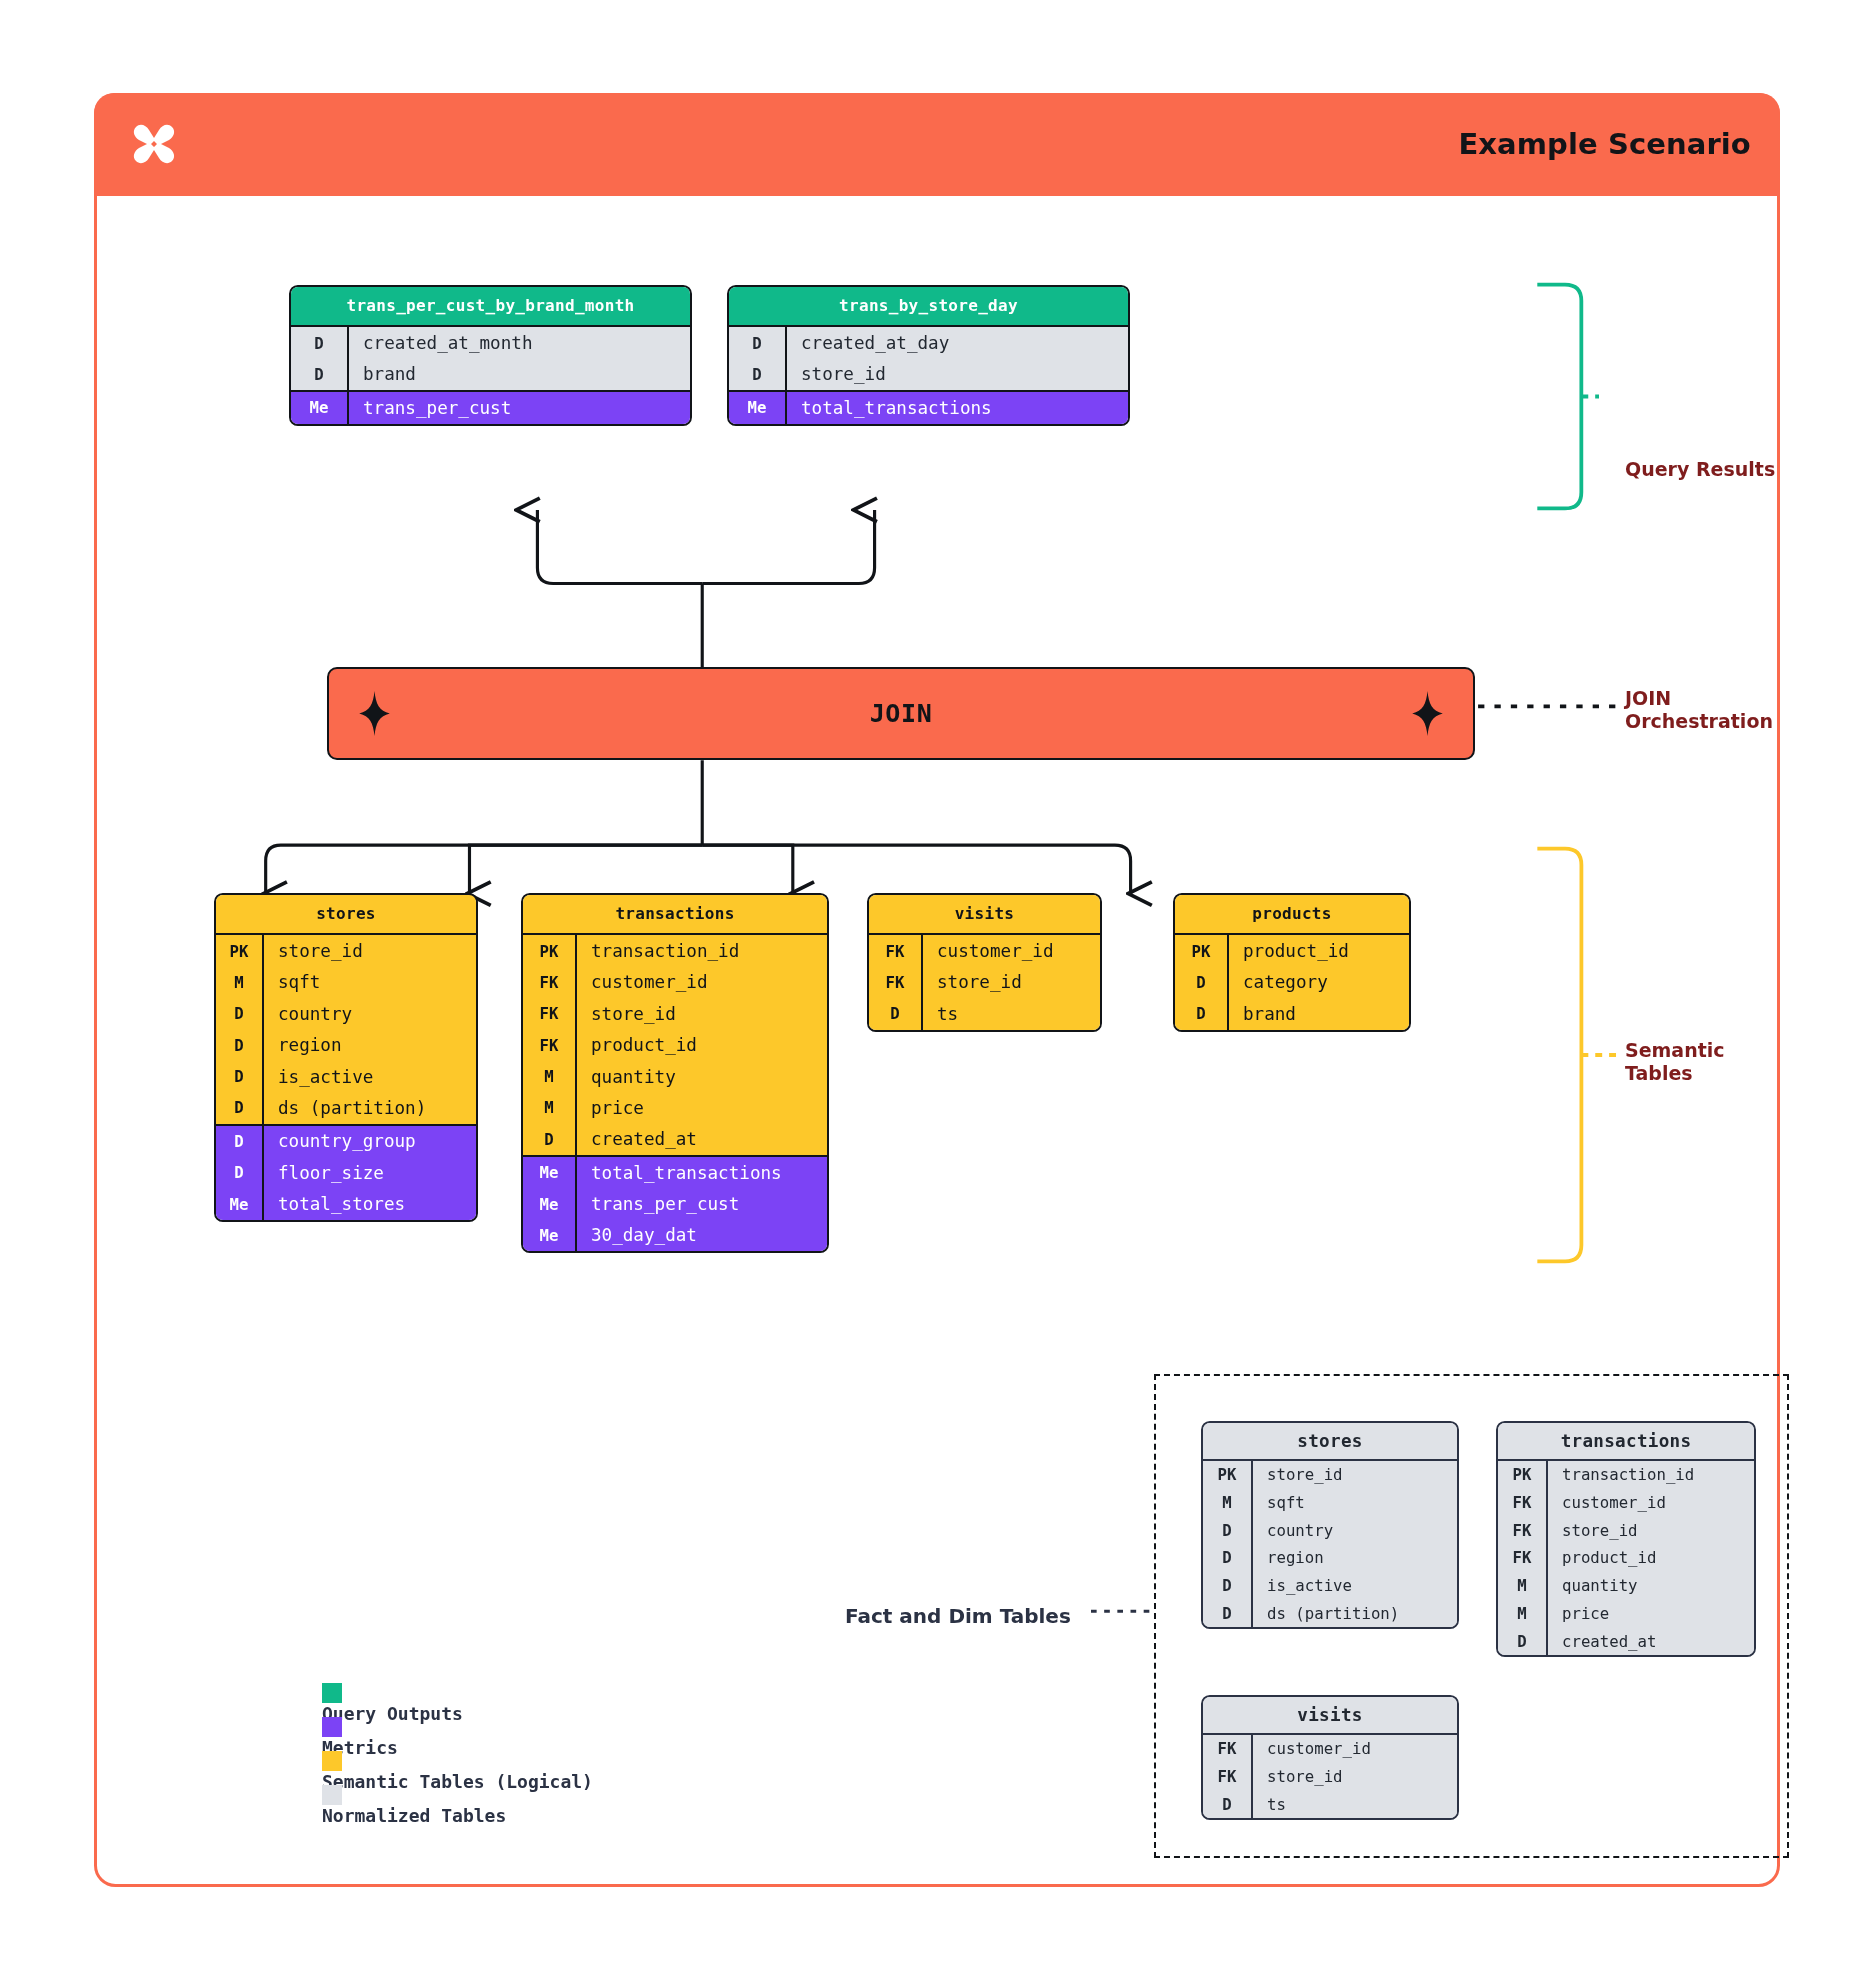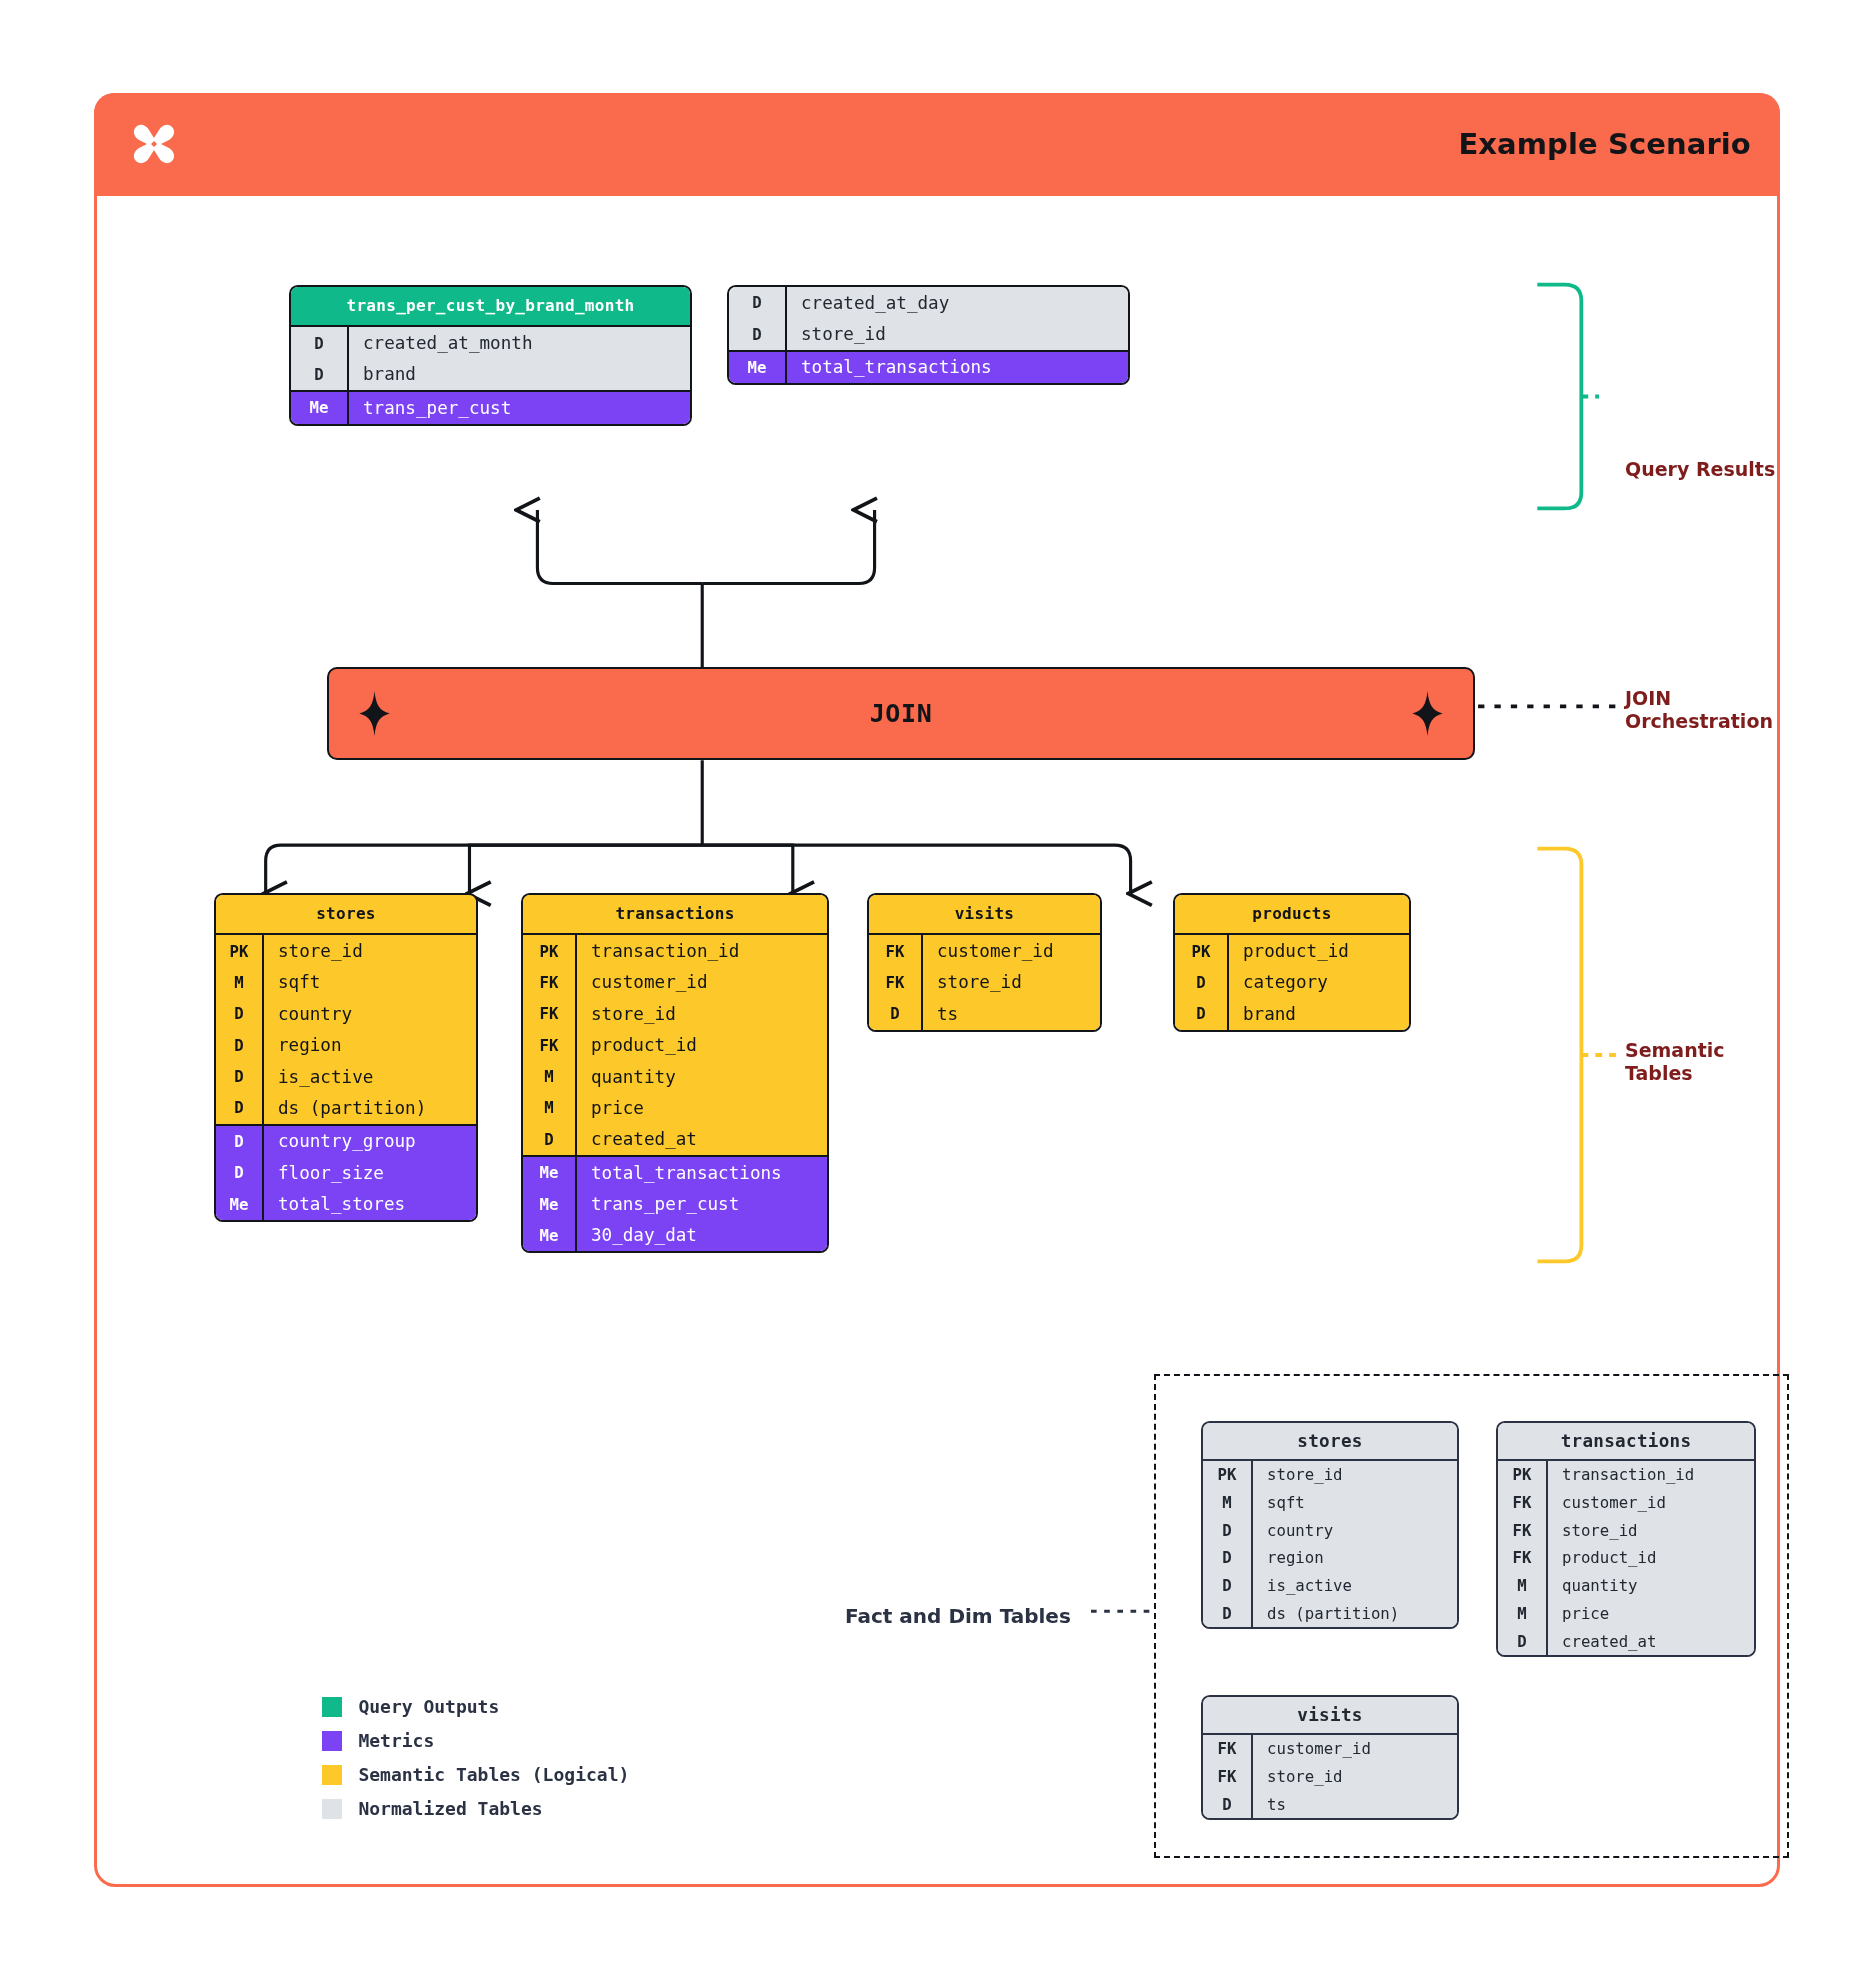--- a/index.html
+++ b/index.html
@@ -130,21 +130,21 @@
   .fact-box {
     position: absolute;
     left: 1057px; top: 1278px;
     width: 635px; height: 484px;
     border: 2.5px dashed #111418;
     background: transparent;
   }
 
   
   .legend { position: absolute; left: 225px; top: 1587px; }
-  .legend-row { display:flex; align-items:flex-end; height: 34px; }
+  .legend-row { display:flex; align-items:flex-start; height: 34px; flex-direction: column; }
   .legend-swatch { width: 20px; height: 20px; margin-right: 16.4px; flex:0 0 20px; }
   .legend-label {
     font-family: "DejaVu Sans Mono", monospace;
     font-size: 18px; font-weight:700; color:#2b3244; white-space:nowrap;
   }
 </style>
 </head>
 <body>
 
 <div class="page">
@@ -202,20 +202,21 @@
         <div class="pal-metric grp-sep">
           <div class="row" style="--keyw:58px">
             <span class="key">Me</span>
             <span class="name">trans_per_cust</span>
           </div>
         </div>
       </div>
     </div>
 
     <div class="tbl pal-green pal-grey" style="left:630px; top:189px; width:403px;">
+      <div class="tbl-title">trans_by_store_day</div>
       <div class="tbl-body">
         <div class="seg-dim">
           <div class="row" style="--keyw:58px">
             <span class="key">D</span>
             <span class="name">created_at_day</span>
           </div>
           <div class="row" style="--keyw:58px">
             <span class="key">D</span>
             <span class="name">store_id</span>
           </div>

